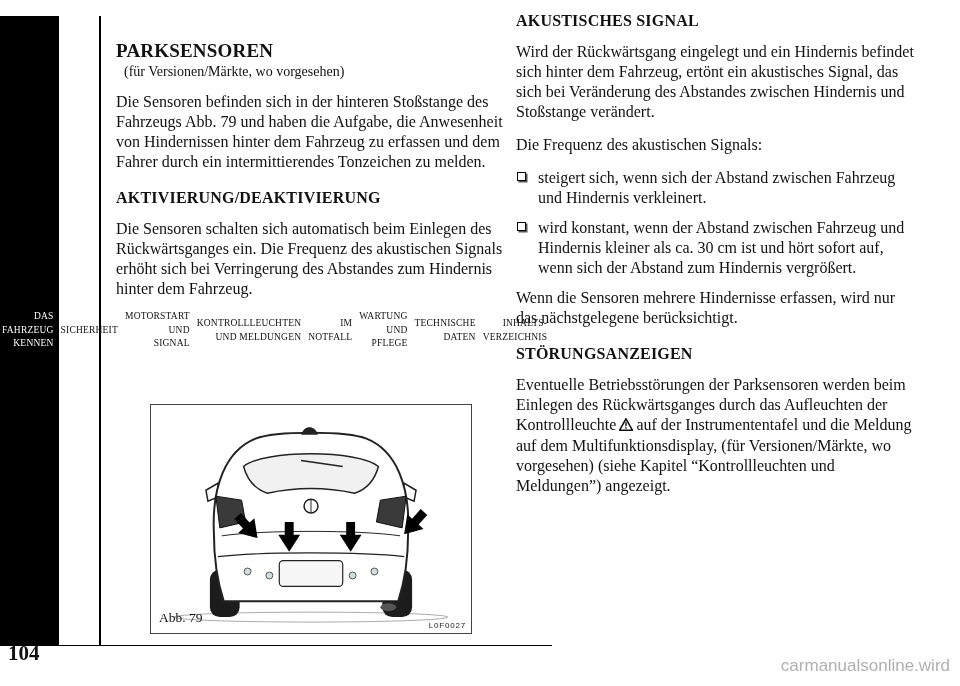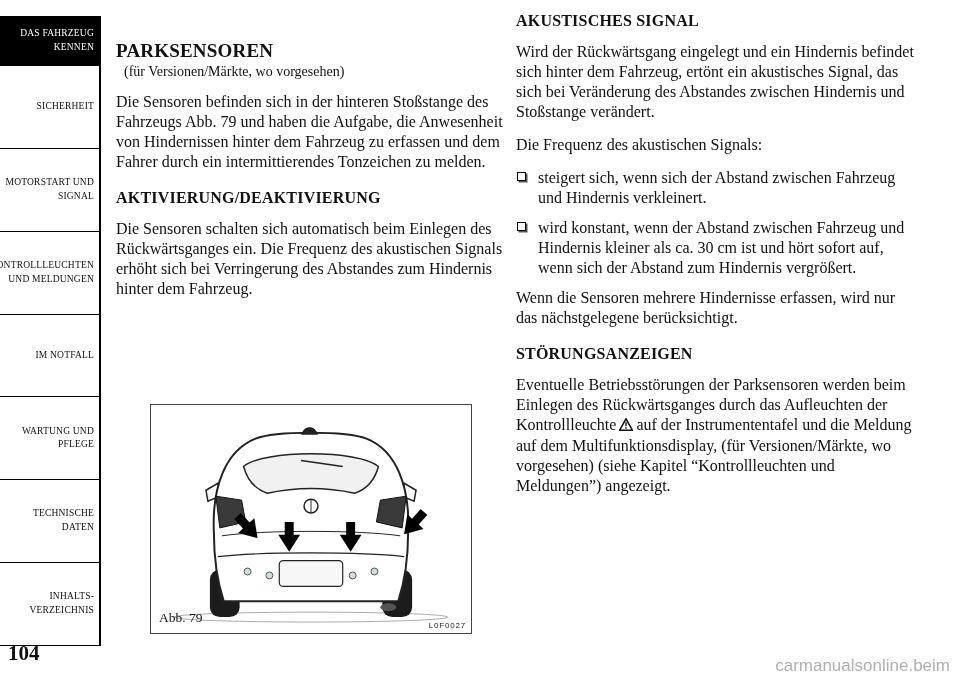--- a/index.html
+++ b/index.html
@@ -12,21 +12,21 @@
     color: #111;
     overflow: hidden;
     margin: 0 auto;
   }
 
   
   .sidebar {
     position: absolute; left: 0; top: 16px;
     width: 101px; height: 630px;
     border-right: 2px solid #000;
-    display: flex; flex-direction: column;
+    display: flex; flex-direction: row;
   }
   .tab {
     flex: 1;
     border-bottom: 1.5px solid #000;
     display: flex; align-items: center; justify-content: flex-end;
     text-align: right;
     padding: 0 5px 0 2px;
     font-size: 9.5px; line-height: 1.45; letter-spacing: 0.2px;
   }
   .tab.active {
@@ -213,15 +213,15 @@
     <p class="para">
       <span>Eventuelle Betriebsstörungen der Parksensoren werden beim Einlegen des Rückwärtsganges durch das Aufleuchten der Kontrollleuchte</span><span class="winline"><svg width="14" height="13" viewBox="0 0 14 13">
             <polygon points="7,0.8 13.4,12.2 0.6,12.2" fill="none" stroke="#111" stroke-width="1.6"></polygon>
             <rect x="6.3" y="4.2" width="1.4" height="4" fill="#111"></rect>
             <rect x="6.3" y="9.2" width="1.4" height="1.5" fill="#111"></rect>
           </svg></span><span>auf der Instrumententafel und die Meldung auf dem Multifunktionsdisplay, (für Versionen/Märkte, wo vorgesehen) (siehe Kapitel “Kontrollleuchten und Meldungen”) angezeigt.</span>
     </p>
   </div>
 
   <div class="pagenum">104</div>
-  <div class="watermark">carmanualsonline.beim</div>
+  <div class="watermark">carmanualsonline.wird</div>
 
 </div>
 
 </body></html>

